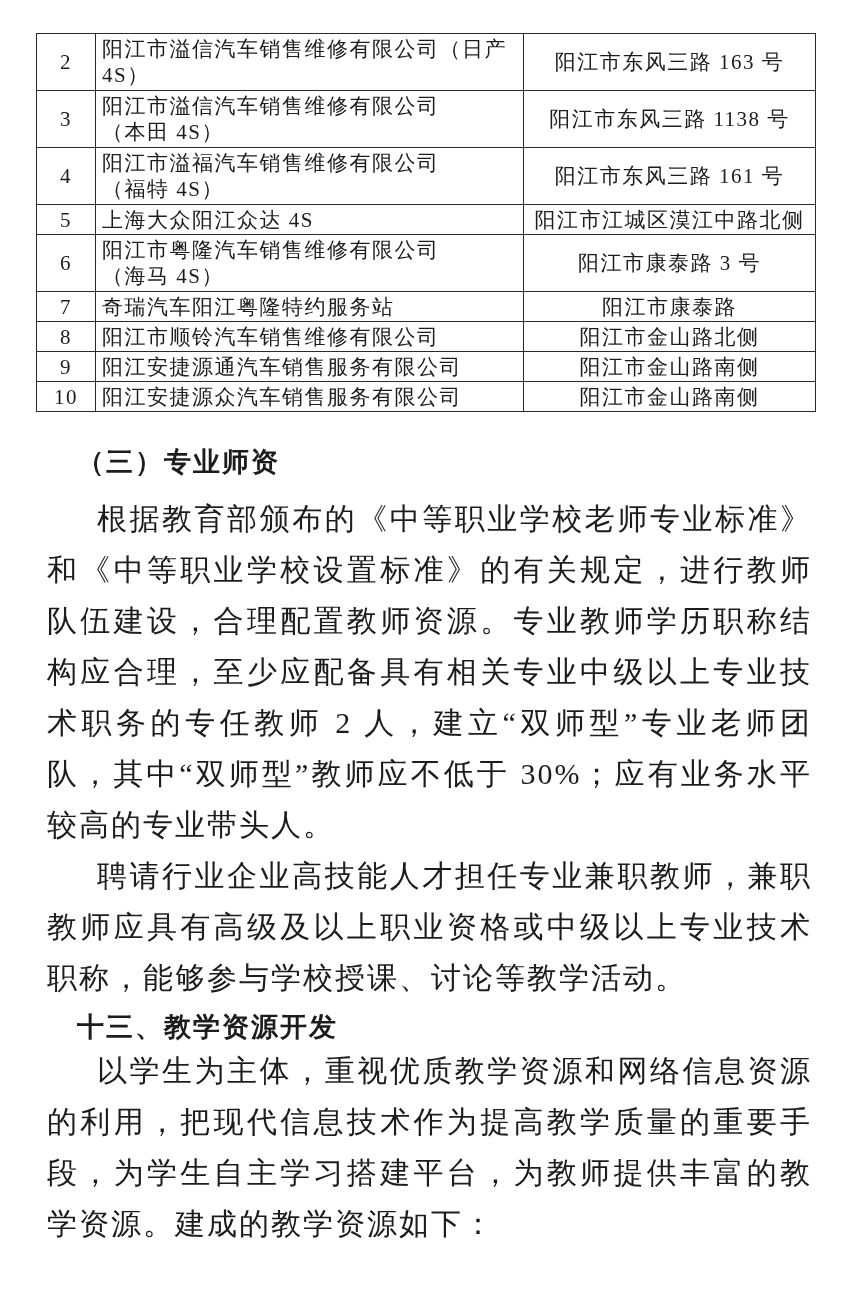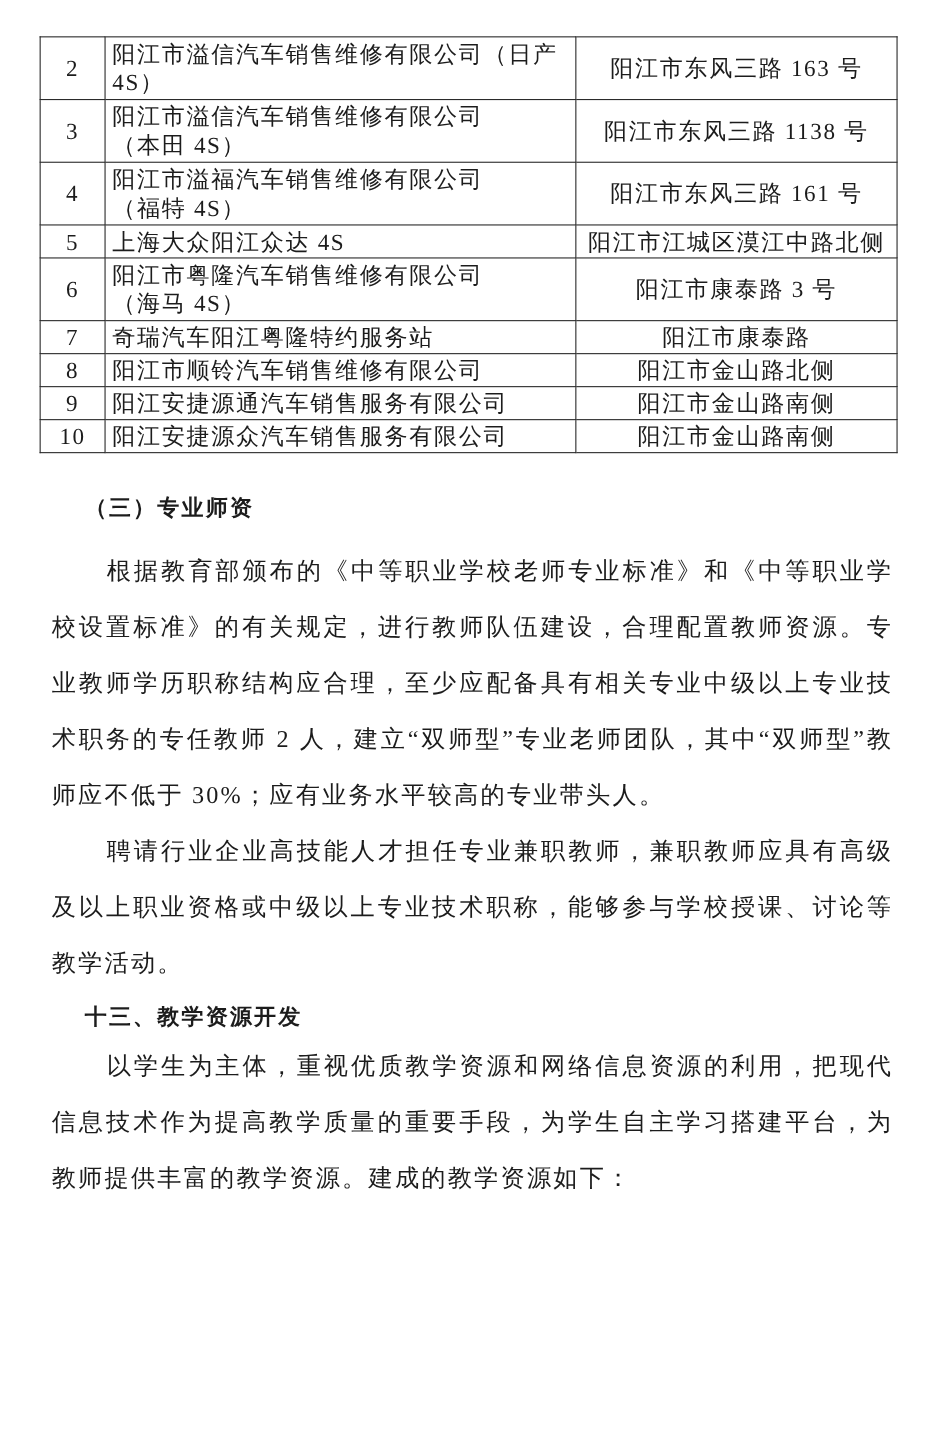--- a/index.html
+++ b/index.html
@@ -48,39 +48,39 @@
     text-align: center;
   }
   tr.row-tall td { height: 54px; }
   tr.row-short td { height: 27px; }
 
   
   .content {
     margin: 0 40px 0 47px;
   }
   .h-section {
-    font-size: 20px;
+    font-size: 27px;
     font-weight: bold;
     letter-spacing: 2px;
     line-height: 36px;
     text-indent: 30px;
     margin: 0;
   }
   .h-section.first { margin-top: 32px; }
   .h-section.second { margin-top: 6px; }
   .h-sub {
     font-size: 23px;
     font-weight: bold;
     letter-spacing: 1.5px;
     line-height: 34px;
     text-indent: 42px;
     margin: 8px 0 0 0;
   }
   p.para {
-    font-size: 22px;
+    font-size: 30px;
     letter-spacing: 2px;
     line-height: 51px;
     text-align: justify;
     text-indent: 50px;
     margin: 0;
   }
   p.para.after-heading { margin-top: 13px; }
 </style>
 </head>
 <body>

